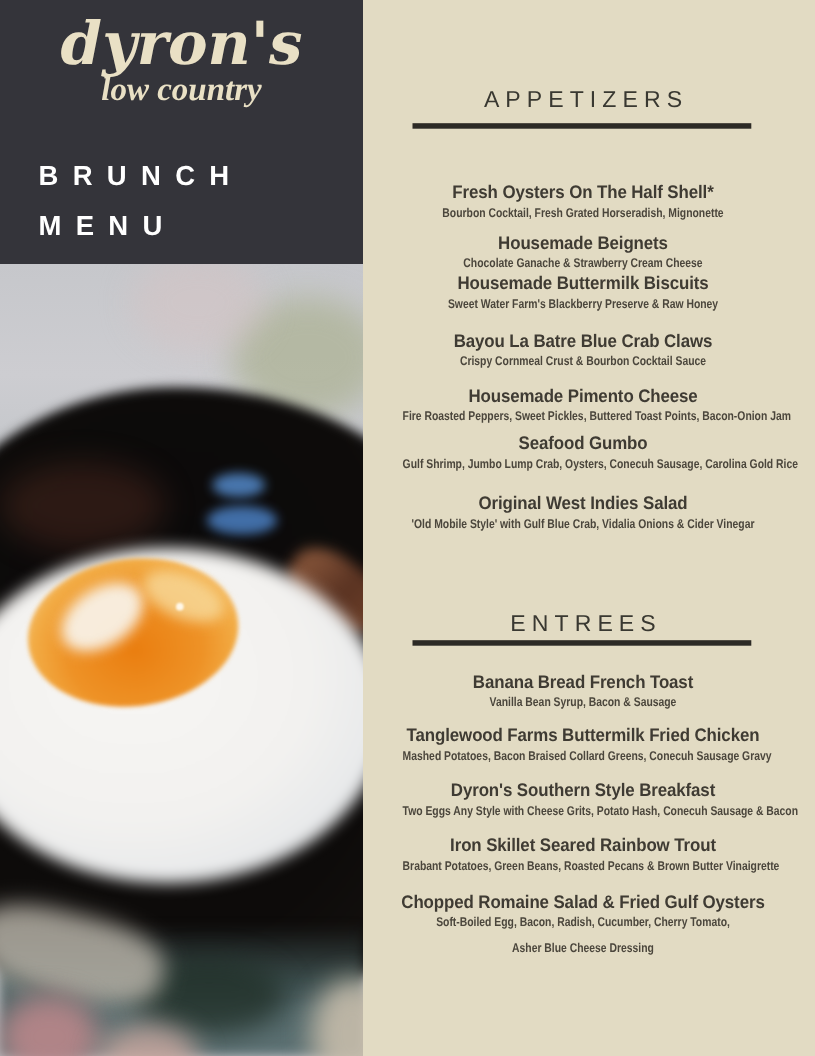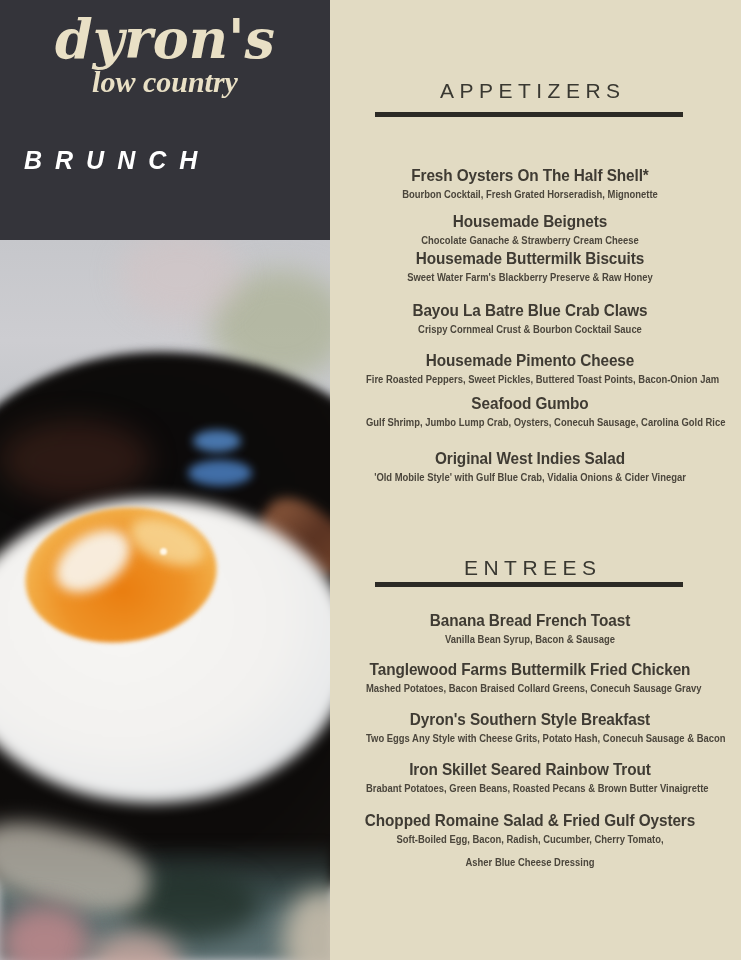--- a/index.html
+++ b/index.html
@@ -7,22 +7,22 @@
         background:#e2dbc3;font-family:"Liberation Sans",sans-serif;}
 
   
   #brand-panel{position:absolute;left:0;top:0;width:330px;height:240px;
                background:#34343a;}
   .logo-wrap{position:absolute;left:0;top:10px;width:330px;text-align:center;}
   .logo-name{font-family:"DejaVu Serif",serif;font-style:italic;font-weight:bold;
              font-size:54px;line-height:58px;color:#e9e0c5;letter-spacing:0px;}
   .logo-tagline{font-family:Liberation Serif, serif;font-style:italic;font-weight:bold;
                 font-size:30px;line-height:32px;color:#e9e0c5;margin-top:-2px;}
-  .menu-title-line{position:absolute;left:24px;color:#ffffff;font-weight:bold;
-                   font-size:25px;letter-spacing:13px;line-height:25px;font-style:italic;}
+  .menu-title-line{position:absolute;left:35px;color:#ffffff;font-weight:bold;
+                   font-size:25px;letter-spacing:13px;line-height:25px;}
   #menu-title-1{top:148px;}
   #menu-title-2{top:194px;}
 
   
   #photo{position:absolute;left:0;top:240px;width:330px;height:720px;overflow:hidden;
          background:#cbccd1;}
   #photo div{position:absolute;}
   .ph-base{inset:0;background:linear-gradient(180deg,#c6c7cb 0%,#cdcdd1 14%,#c6c8cc 22%);}
   .ph-green{left:210px;top:30px;width:140px;height:110px;border-radius:50%;
             background:rgba(172,177,148,.75);filter:blur(14px);}
@@ -87,20 +87,21 @@
 <body>
 
 <div id="page">
 
   <div id="brand-panel">
     <div class="logo-wrap">
       <div class="logo-name">dyron's</div>
       <div class="logo-tagline">low country</div>
     </div>
     <div class="menu-title-line" id="menu-title-1">BRUNCH</div>
+    <div class="menu-title-line" id="menu-title-2">MENU</div>
   </div>
 
   <div id="photo">
     <div class="ph-base"></div>
     <div class="ph-green"></div>
     <div class="ph-pinkhint"></div>
     <div class="ph-skillet"></div>
     <div class="ph-rimglow"></div>
     <div class="ph-blue1"></div>
     <div class="ph-blue2"></div>

